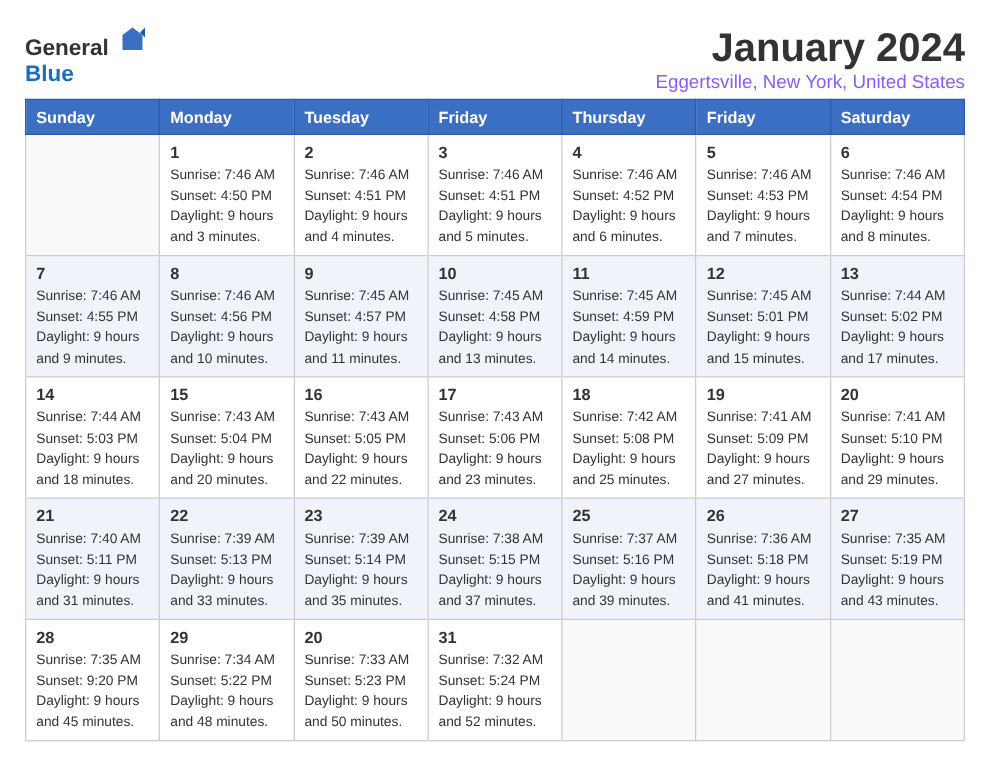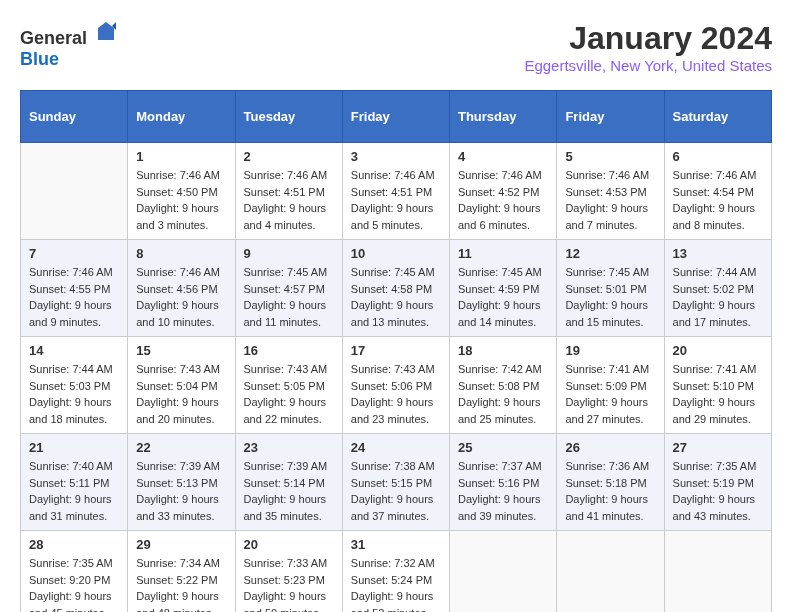--- a/index.html
+++ b/index.html
@@ -7,21 +7,21 @@
       font-family: Arial, sans-serif;
       background: #fff;
       width: 792px;
       min-height: 612px;
       padding: 20px;
     }
     .header {
       display: flex;
       justify-content: space-between;
       align-items: flex-start;
-      margin-bottom: 16px;
+      margin-bottom: 5px;
     }
     .logo {
       display: flex;
       align-items: center;
     }
     .logo-text-general {
       font-size: 18px;
       font-weight: bold;
       color: #333;
     }
@@ -49,21 +49,21 @@
     }
     .calendar {
       width: 100%;
       border-collapse: collapse;
       border: 1px solid #ccc;
     }
     .calendar thead tr th {
       background-color: #3a6fc4;
       color: #fff;
       text-align: left;
-      padding: 18px 8px;
+      padding: 6px 8px;
       font-size: 13px;
       border: 1px solid #2a5ab0;
     }
     .calendar tbody tr {
       border-bottom: 1px solid #ccc;
     }
     .calendar tbody tr td {
       vertical-align: top;
       padding: 6px 8px;
       border-right: 1px solid #ccc;

